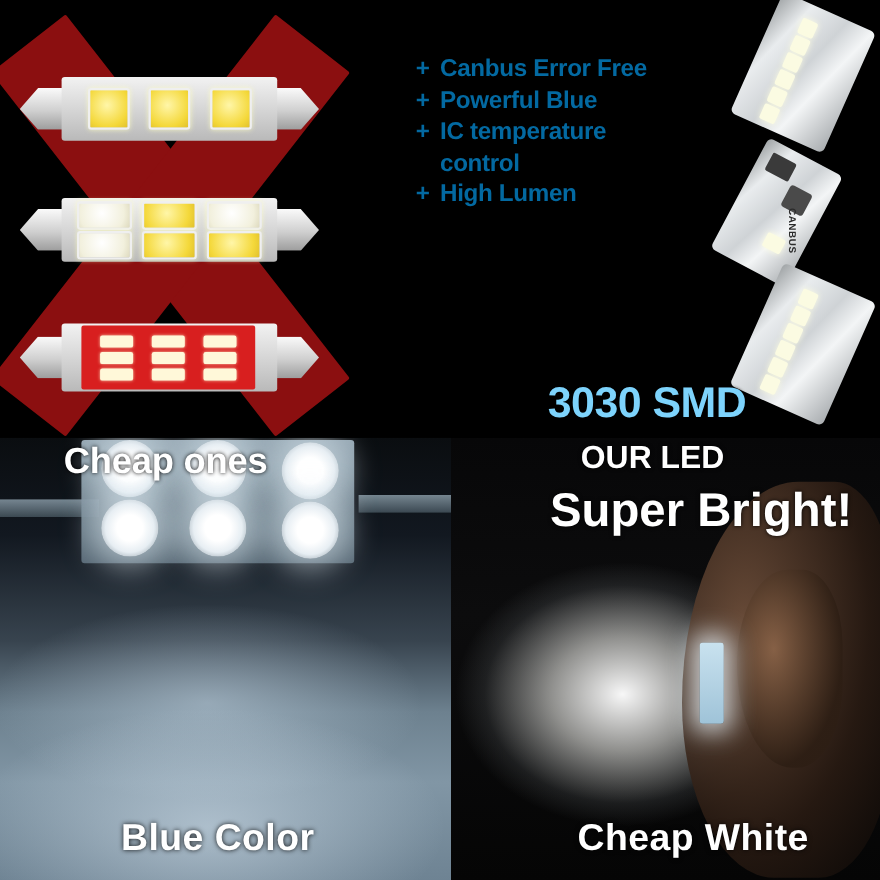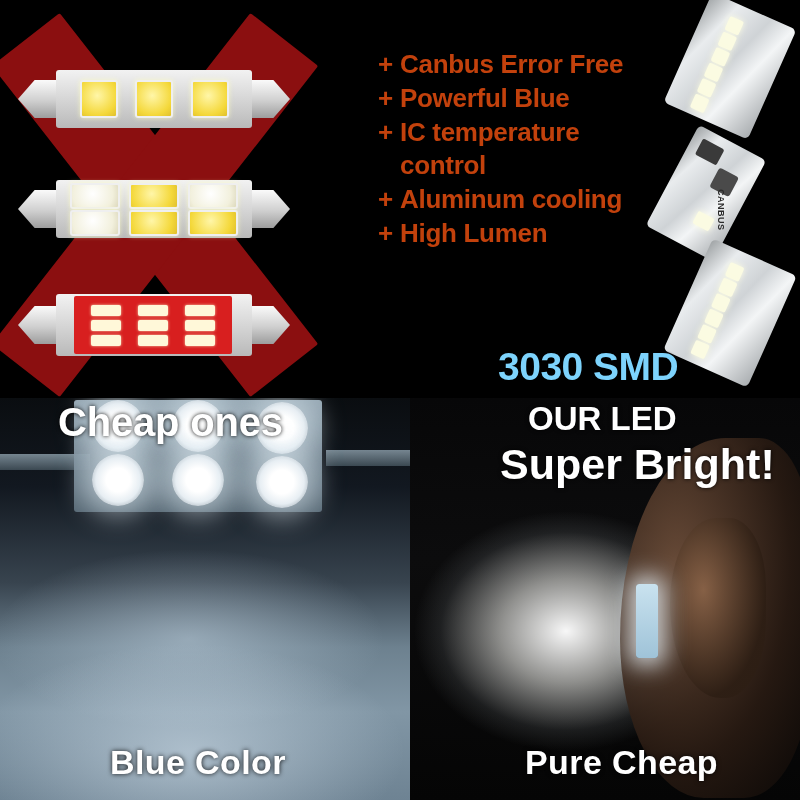--- a/index.html
+++ b/index.html
@@ -32,21 +32,21 @@
   .smd.y{background:radial-gradient(circle at 45% 40%,#fff6a8,#f4d83a 70%,#e0c02c);}
   .smd.w{background:radial-gradient(circle at 45% 40%,#ffffff,#f2f0dd 70%,#ddd9bd);}
   .smd-sm{width:30px;height:11px;border-radius:2px;background:#fff8d9;margin:2px 0;
           box-shadow:0 0 3px rgba(255,250,210,.8);}
   .pcb-red{position:absolute;left:56px;top:12px;right:58px;bottom:12px;background:#d81f1f;
            border-radius:2px;display:flex;justify-content:space-evenly;align-items:center;}
   .pcb-red .col{display:flex;flex-direction:column;}
 
   
   #feature-list{position:absolute;left:378px;top:48px;width:310px;z-index:6;}
-  .feat{color:#c2410c;font-weight:bold;font-size:26px;line-height:1.30;letter-spacing:-.3px;
+  .feat{color:#0369a1;font-weight:bold;font-size:22px;line-height:1.30;letter-spacing:-.3px;
         text-shadow:0 0 2px #000;white-space:nowrap;}
   .feat .pl{display:inline-block;width:22px;}
 
   
   .prod{position:absolute;}
   .prod-shell{position:absolute;inset:0;background:
       linear-gradient(110deg,#9fa3a5 0%,#e9ecee 22%,#cfd3d6 48%,#f3f5f6 66%,#a9adb0 100%);
       border-radius:5px;}
   .prod-led-row{position:absolute;display:flex;flex-direction:column;gap:2px;}
   .prod-led{width:15px;height:15px;background:#fbfbe2;border-radius:2px;
@@ -82,27 +82,27 @@
     background:linear-gradient(180deg,#c9e2ef,#9fc3d8);box-shadow:0 0 22px 8px rgba(235,246,252,.75);}
   .hand{position:absolute;right:-10px;top:40px;width:190px;height:360px;
     background:radial-gradient(ellipse at 30% 35%, rgba(118,84,62,.85), rgba(40,26,18,.92) 60%, rgba(8,6,5,.98) 100%);
     border-radius:58% 28% 36% 46%;}
   .hand2{position:absolute;right:34px;top:120px;width:96px;height:180px;
     background:radial-gradient(ellipse at 35% 40%, rgba(150,108,78,.75), rgba(45,30,20,.9) 70%);
     border-radius:50% 40% 45% 55%;}
 
   
   #headline-band{position:absolute;left:0;top:392px;width:800px;height:110px;z-index:9;}
-  #cheap-title{position:absolute;left:58px;top:8px;color:#fff;font-weight:bold;font-size:40px;
+  #cheap-title{position:absolute;left:58px;top:8px;color:#fff;font-weight:bold;font-size:33px;
                text-shadow:0 0 4px rgba(0,0,0,.95);letter-spacing:-.2px;}
   #cheap-sub{position:absolute;left:22px;top:48px;color:#fff;font-weight:bold;font-size:33px;
              text-shadow:0 0 4px rgba(0,0,0,.95);letter-spacing:-.2px;}
   #vs-mark{position:absolute;left:352px;top:-14px;color:#ee0808;font-weight:bold;font-size:102px;
            line-height:1;letter-spacing:-4px;text-shadow:0 0 5px rgba(0,0,0,.9);}
-  #our-title{position:absolute;left:528px;top:8px;color:#fff;font-weight:bold;font-size:33px;
+  #our-title{position:absolute;left:528px;top:8px;color:#fff;font-weight:bold;font-size:29px;
              text-shadow:0 0 4px rgba(0,0,0,.95);}
   #our-sub{position:absolute;left:500px;top:48px;color:#fff;font-weight:bold;font-size:43px;
            text-shadow:0 0 4px rgba(0,0,0,.95);}
 
   
   .caption{position:absolute;bottom:18px;color:#fff;font-weight:bold;font-size:34px;
            text-shadow:0 0 5px rgba(0,0,0,.9);letter-spacing:.4px;z-index:9;}
   #cap-left{left:110px;}
   #cap-right{left:525px;}
 </style>
@@ -166,21 +166,20 @@
           <div class="smd-sm"></div>
         </div>
       </div>
     </div>
 
     <div id="feature-list">
       <div class="feat"><span class="pl">+</span><span>Canbus Error Free</span></div>
       <div class="feat"><span class="pl">+</span><span>Powerful Blue</span></div>
       <div class="feat"><span class="pl">+</span><span>IC temperature</span></div>
       <div class="feat"><span class="pl"></span><span>control</span></div>
-      <div class="feat"><span class="pl">+</span><span>Aluminum cooling</span></div>
       <div class="feat"><span class="pl">+</span><span>High Lumen</span></div>
     </div>
 
     <div class="prod" style="left:684px;top:6px;width:92px;height:120px;transform:rotate(24deg);">
       <div class="prod-shell"></div>
       <div class="prod-led-row" style="left:26px;top:14px;">
         <div class="prod-led"></div>
         <div class="prod-led"></div>
         <div class="prod-led"></div>
         <div class="prod-led"></div>
@@ -233,15 +232,15 @@
     </div>
   </div>
 
   <div id="headline-band">
     <div id="cheap-title">Cheap ones</div>
     <div id="our-title">OUR LED</div>
     <div id="our-sub">Super Bright!</div>
   </div>
 
   <div class="caption" id="cap-left">Blue Color</div>
-  <div class="caption" id="cap-right">Pure Cheap</div>
+  <div class="caption" id="cap-right">Cheap White</div>
 
 </div>
 
 </body></html>

